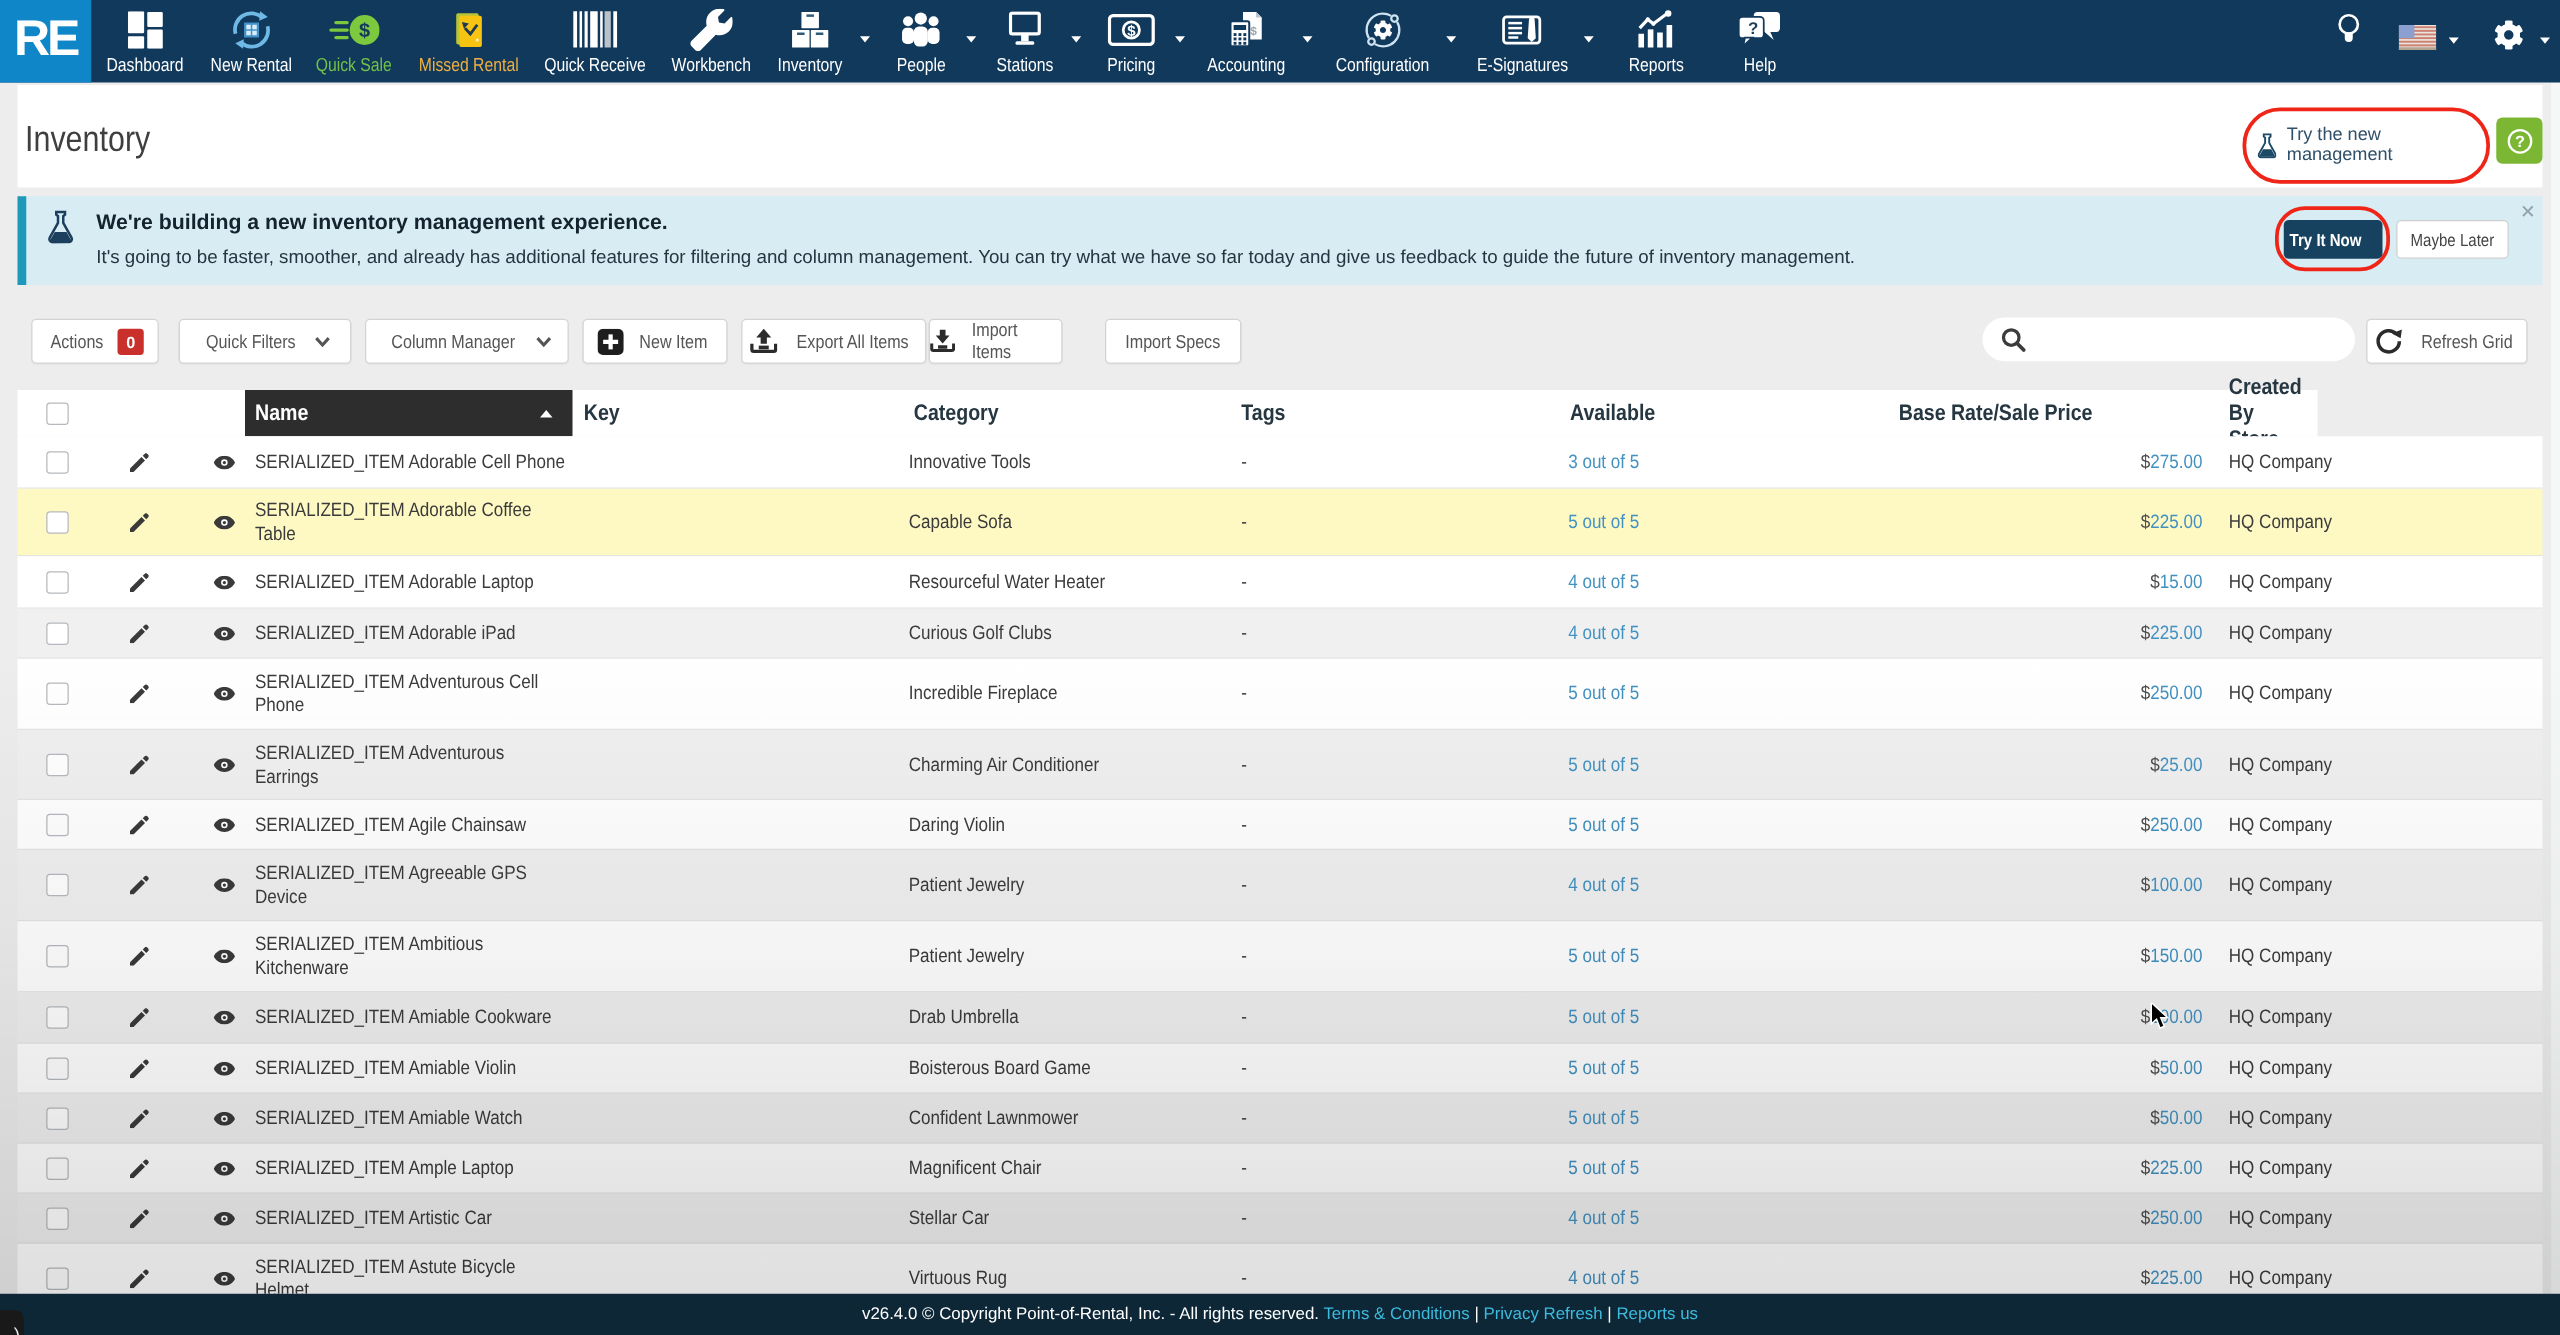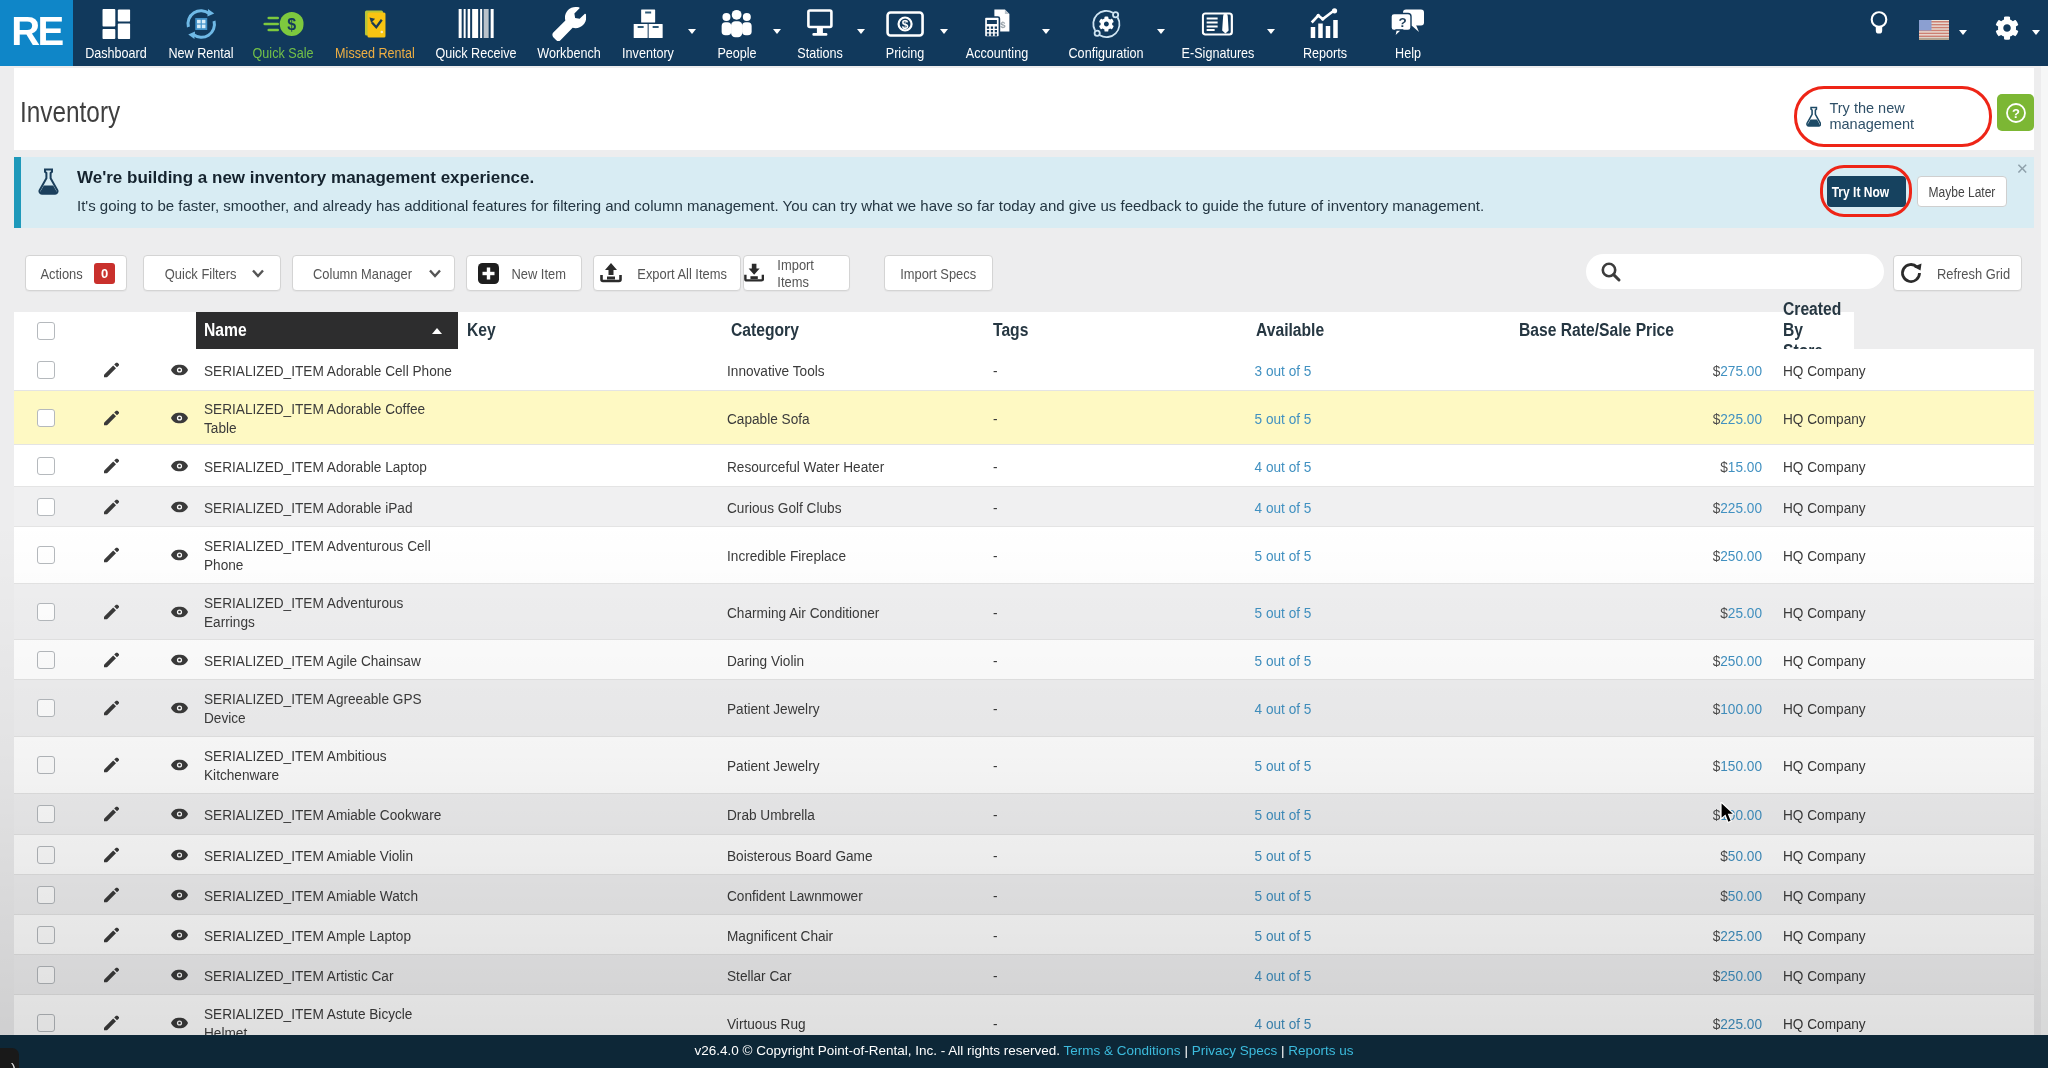--- a/index.html
+++ b/index.html
@@ -410,21 +410,21 @@
 <span class="cell" style="left:190px;width:260px">SERIALIZED_ITEM Astute Bicycle<br>Helmet</span>
 <span class="cell" style="left:713px;width:260px">Virtuous Rug</span>
 <span class="cell" style="left:979px">-</span>
 <span class="cell lnk ctr" style="left:1209px;width:120px;text-align:center">4 out of 5</span>
 <span class="cell rgt" style="left:1628px;width:120px;text-align:right"><span style="color:#4c4c4c">$</span><span style="color:#4191c1">225.00</span></span>
 <span class="cell" style="left:1769px">HQ Company</span>
 </div>
 </div>
 <div style="position:absolute;left:2041px;top:66px;width:7px;height:969px;background:#f6f7f7"></div>
 <div id="vignette"></div>
-<div id="footer"><span>v26.4.0 © Copyright Point-of-Rental, Inc. - All rights reserved. <a>Terms &amp; Conditions</a> <b2>|</b2> <a>Privacy Specs</a> <b2>|</b2> <a>Reports us</a></span></div>
+<div id="footer"><span>v26.4.0 © Copyright Point-of-Rental, Inc. - All rights reserved. <a>Terms &amp; Conditions</a> <b2>|</b2> <a>Privacy Refresh</a> <b2>|</b2> <a>Reports us</a></span></div>
 <div id="vidchip">
     <span style="position:absolute;right:3px;bottom:1px;color:#e8e8e8;font-size:15px;font-family:'Liberation Sans',sans-serif">)</span>
   </div>
 <div class="abs" style="left:1720px;top:802px"><svg width="20" height="24" viewBox="0 0 20 24" style="">
       <polygon points="1,0 1,17 5.2,13.4 8,20.5 11.4,19 8.6,12.2 14,12" fill="black" stroke="white" stroke-width="1.2"></polygon>
     </svg></div>
 <div id="nav">
 <div id="logo">RE</div>
 <div class="nit" style="left:116px">
       <div class="nic">

